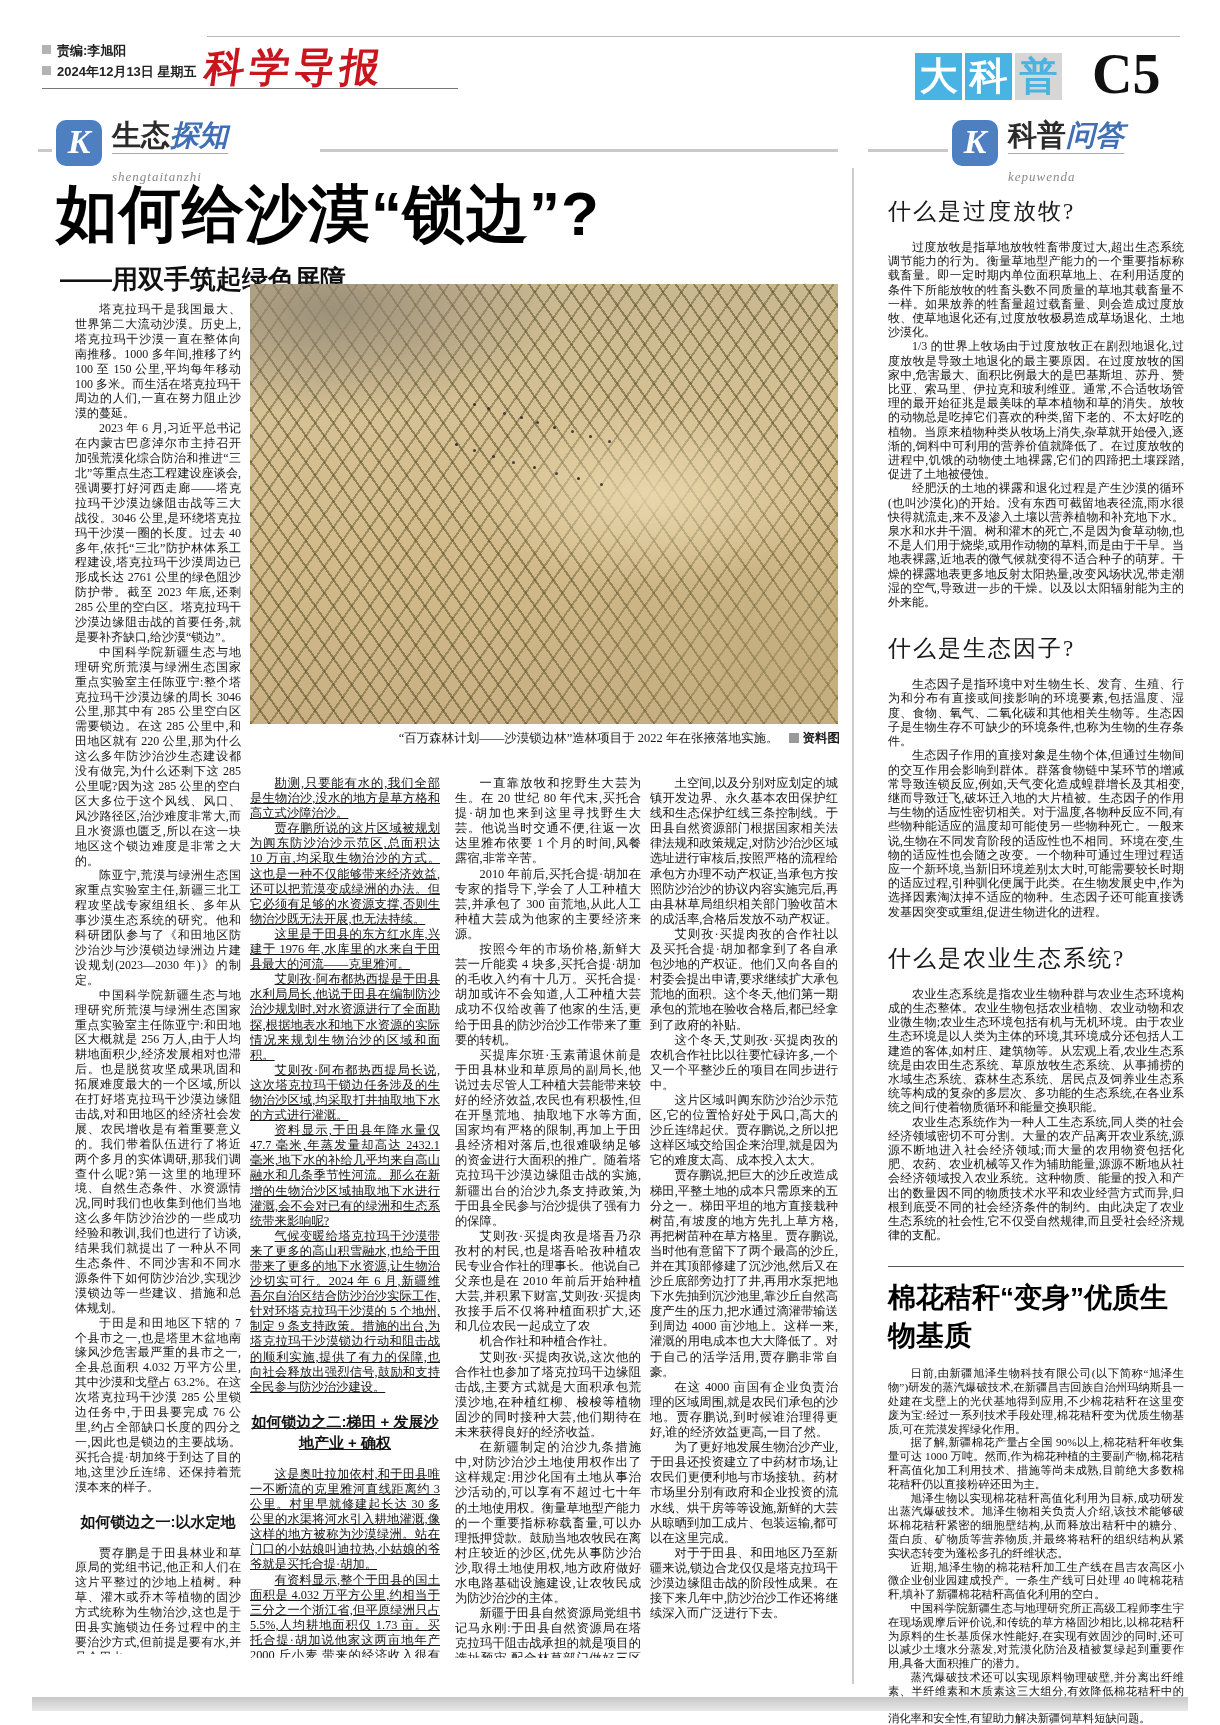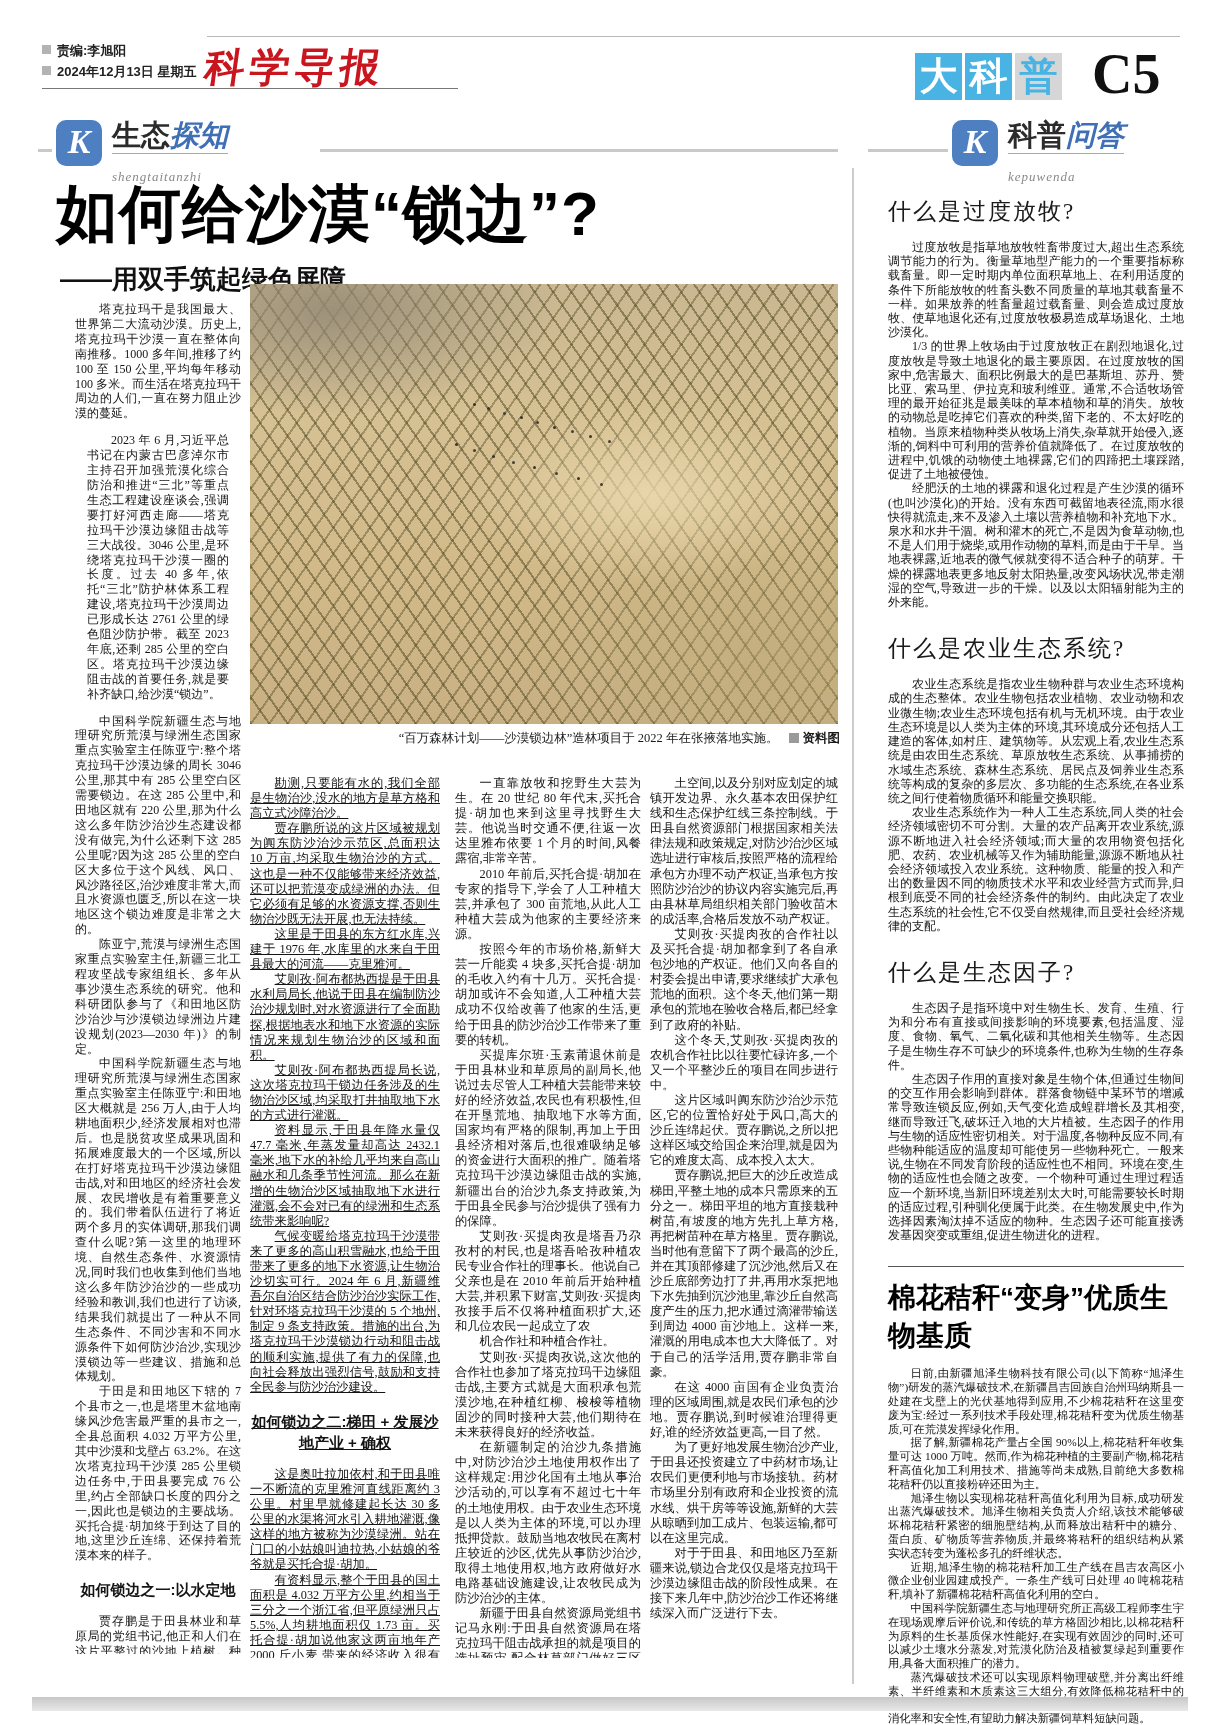--- a/index.html
+++ b/index.html
@@ -113,21 +113,21 @@
     <span class="badge-txt"><span class="badge-black">科普</span><span class="badge-blue">问答</span></span>
     <div class="badge-pinyin">kepuwenda</div>
   </span>
 </div>
 
 <h1 class="abs" id="headline" style="margin:0;">如何给沙漠“锁边”?</h1>
 <div class="abs" id="subtitle">——用双手筑起绿色屏障</div>
 
 <div class="abs news-col" id="col1">
     <p class="para" style="margin: 0px;">塔克拉玛干是我国最大、世界第二大流动沙漠。历史上,塔克拉玛干沙漠一直在整体向南推移。1000 多年间,推移了约 100 至 150 公里,平均每年移动 100 多米。而生活在塔克拉玛干周边的人们,一直在努力阻止沙漠的蔓延。</p>
-    <p class="para" style="margin: 12px;">2023 年 6 月,习近平总书记在内蒙古巴彦淖尔市主持召开加强荒漠化综合防治和推进“三北”等重点生态工程建设座谈会,强调要打好河西走廊——塔克拉玛干沙漠边缘阻击战等三大战役。3046 公里,是环绕塔克拉玛干沙漠一圈的长度。过去 40 多年,依托“三北”防护林体系工程建设,塔克拉玛干沙漠周边已形成长达 2761 公里的绿色阻沙防护带。截至 2023 年底,还剩 285 公里的空白区。塔克拉玛干沙漠边缘阻击战的首要任务,就是要补齐缺口,给沙漠“锁边”。</p>
+    <p class="para" style="margin: 0px;">2023 年 6 月,习近平总书记在内蒙古巴彦淖尔市主持召开加强荒漠化综合防治和推进“三北”等重点生态工程建设座谈会,强调要打好河西走廊——塔克拉玛干沙漠边缘阻击战等三大战役。3046 公里,是环绕塔克拉玛干沙漠一圈的长度。过去 40 多年,依托“三北”防护林体系工程建设,塔克拉玛干沙漠周边已形成长达 2761 公里的绿色阻沙防护带。截至 2023 年底,还剩 285 公里的空白区。塔克拉玛干沙漠边缘阻击战的首要任务,就是要补齐缺口,给沙漠“锁边”。</p>
     <p class="para" style="margin: 0px;">中国科学院新疆生态与地理研究所荒漠与绿洲生态国家重点实验室主任陈亚宁:整个塔克拉玛干沙漠边缘的周长 3046 公里,那其中有 285 公里空白区需要锁边。在这 285 公里中,和田地区就有 220 公里,那为什么这么多年防沙治沙生态建设都没有做完,为什么还剩下这 285 公里呢?因为这 285 公里的空白区大多位于这个风线、风口、风沙路径区,治沙难度非常大,而且水资源也匮乏,所以在这一块地区这个锁边难度是非常之大的。</p>
     <p class="para" style="margin: 0px;">陈亚宁,荒漠与绿洲生态国家重点实验室主任,新疆三北工程攻坚战专家组组长、多年从事沙漠生态系统的研究。他和科研团队参与了《和田地区防沙治沙与沙漠锁边绿洲边片建设规划(2023—2030 年)》的制定。</p>
     <p class="para" style="margin: 0px;">中国科学院新疆生态与地理研究所荒漠与绿洲生态国家重点实验室主任陈亚宁:和田地区大概就是 256 万人,由于人均耕地面积少,经济发展相对也滞后。也是脱贫攻坚成果巩固和拓展难度最大的一个区域,所以在打好塔克拉玛干沙漠边缘阻击战,对和田地区的经济社会发展、农民增收是有着重要意义的。我们带着队伍进行了将近两个多月的实体调研,那我们调查什么呢?第一这里的地理环境、自然生态条件、水资源情况,同时我们也收集到他们当地这么多年防沙治沙的一些成功经验和教训,我们也进行了访谈,结果我们就提出了一种从不同生态条件、不同沙害和不同水源条件下如何防沙治沙,实现沙漠锁边等一些建议、措施和总体规划。</p>
     <p class="para" style="margin: 0px;">于田是和田地区下辖的 7 个县市之一,也是塔里木盆地南缘风沙危害最严重的县市之一,全县总面积 4.032 万平方公里,其中沙漠和戈壁占 63.2%。在这次塔克拉玛干沙漠 285 公里锁边任务中,于田县要完成 76 公里,约占全部缺口长度的四分之一,因此也是锁边的主要战场。买托合提·胡加终于到达了目的地,这里沙丘连绵、还保持着荒漠本来的样子。</p>
     <h4 class="subhead">如何锁边之一:以水定地</h4>
     <p class="para" style="margin: 0px;">贾存鹏是于田县林业和草原局的党组书记,他正和人们在这片平整过的沙地上植树。种草、灌木或乔木等植物的固沙方式统称为生物治沙,这也是于田县实施锁边任务过程中的主要治沙方式,但前提是要有水,并且会用水。</p>
   </div>
 
 <div class="abs" id="photo">
   <div id="photo-people"></div>
@@ -149,21 +149,21 @@
     <p class="para" style="margin: 0px;">有资料显示,整个于田县的国土面积是 4.032 万平方公里,约相当于三分之一个浙江省,但平原绿洲只占 5.5%,人均耕地面积仅 1.73 亩。买托合提·胡加说他家这两亩地年产 2000 斤小麦,带来的经济收入很有限。30 多年前,他就开始到沙漠深处去寻找有经济价值的中药材——大芸,又叫肉苁蓉。</p>
   </div>
 <div class="abs news-col" id="col3">
     <p class="para" style="margin: 0px;">一直靠放牧和挖野生大芸为生。在 20 世纪 80 年代末,买托合提·胡加也来到这里寻找野生大芸。他说当时交通不便,往返一次达里雅布依要 1 个月的时间,风餐露宿,非常辛苦。</p>
     <p class="para" style="margin: 0px;">2010 年前后,买托合提·胡加在专家的指导下,学会了人工种植大芸,并承包了 300 亩荒地,从此人工种植大芸成为他家的主要经济来源。</p>
     <p class="para" style="margin: 0px;">按照今年的市场价格,新鲜大芸一斤能卖 4 块多,买托合提·胡加的毛收入约有十几万。买托合提·胡加或许不会知道,人工种植大芸成功不仅给改善了他家的生活,更给于田县的防沙治沙工作带来了重要的转机。</p>
     <p class="para" style="margin: 0px;">买提库尔班·玉素莆退休前是于田县林业和草原局的副局长,他说过去尽管人工种植大芸能带来较好的经济效益,农民也有积极性,但在开垦荒地、抽取地下水等方面,国家均有严格的限制,再加上于田县经济相对落后,也很难吸纳足够的资金进行大面积的推广。随着塔克拉玛干沙漠边缘阻击战的实施,新疆出台的治沙九条支持政策,为于田县全民参与治沙提供了强有力的保障。</p>
     <p class="para" style="margin: 0px;">艾则孜·买提肉孜是塔吾乃尕孜村的村民,也是塔吾哈孜种植农民专业合作社的理事长。他说自己父亲也是在 2010 年前后开始种植大芸,并积累下财富,艾则孜·买提肉孜接手后不仅将种植面积扩大,还和几位农民一起成立了农</p>
     <p class="para" style="margin: 0px;">机合作社和种植合作社。</p>
     <p class="para" style="margin: 0px;">艾则孜·买提肉孜说,这次他的合作社也参加了塔克拉玛干边缘阻击战,主要方式就是大面积承包荒漠沙地,在种植红柳、梭梭等植物固沙的同时接种大芸,他们期待在未来获得良好的经济收益。</p>
-    <p class="para" style="margin: 0px;">在新疆制定的治沙九条措施中,对防沙治沙土地使用权作出了这样规定:用沙化国有土地从事治沙活动的,可以享有不超过七十年的土地使用权。由于农业生态环境是以人类为主体的环境,可以办理抵押贷款。鼓励当地农牧民在离村庄较近的沙区,优先从事防沙治沙,取得土地使用权,地方政府做好水电路基础设施建设,让农牧民成为防沙治沙的主体。</p>
+    <p class="para" style="margin: 0px;">在新疆制定的治沙九条措施中,对防沙治沙土地使用权作出了这样规定:用沙化国有土地从事治沙活动的,可以享有不超过七十年的土地使用权。衡量草地型产能力的一个重要指标称载畜量,可以办理抵押贷款。鼓励当地农牧民在离村庄较近的沙区,优先从事防沙治沙,取得土地使用权,地方政府做好水电路基础设施建设,让农牧民成为防沙治沙的主体。</p>
     <p class="para" style="margin: 0px;">新疆于田县自然资源局党组书记马永刚:于田县自然资源局在塔克拉玛干阻击战承担的就是项目的选址预审,配合林草部门做好三区三线的划定工作,三线主要审核了在我们的塔克拉玛干防沙治沙范围内是否占用了基本农田,是否占用了生态红线,是否存在有矿产压覆的现象,是否存在一些相关的土地纠纷问题,进行严格复核,并由林草、水利等相关部门同步出具相关的意见。</p>
   </div>
 <div class="abs news-col" id="col4">
     <p class="para" style="margin: 0px;">土空间,以及分别对应划定的城镇开发边界、永久基本农田保护红线和生态保护红线三条控制线。于田县自然资源部门根据国家相关法律法规和政策规定,对防沙治沙区域选址进行审核后,按照严格的流程给承包方办理不动产权证,当承包方按照防沙治沙的协议内容实施完后,再由县林草局组织相关部门验收苗木的成活率,合格后发放不动产权证。</p>
     <p class="para" style="margin: 0px;">艾则孜·买提肉孜的合作社以及买托合提·胡加都拿到了各自承包沙地的产权证。他们又向各自的村委会提出申请,要求继续扩大承包荒地的面积。这个冬天,他们第一期承包的荒地在验收合格后,都已经拿到了政府的补贴。</p>
     <p class="para" style="margin: 0px;">这个冬天,艾则孜·买提肉孜的农机合作社比以往要忙碌许多,一个又一个平整沙丘的项目在同步进行中。</p>
     <p class="para" style="margin: 0px;">这片区域叫阗东防沙治沙示范区,它的位置恰好处于风口,高大的沙丘连绵起伏。贾存鹏说,之所以把这样区域交给国企来治理,就是因为它的难度太高、成本投入太大。</p>
     <p class="para" style="margin: 0px;">贾存鹏说,把巨大的沙丘改造成梯田,平整土地的成本只需原来的五分之一。梯田平坦的地方直接栽种树苗,有坡度的地方先扎上草方格,再把树苗种在草方格里。贾存鹏说,当时他有意留下了两个最高的沙丘,并在其顶部修建了沉沙池,然后又在沙丘底部旁边打了井,再用水泵把地下水先抽到沉沙池里,靠沙丘自然高度产生的压力,把水通过滴灌带输送到周边 4000 亩沙地上。这样一来,灌溉的用电成本也大大降低了。对于自己的活学活用,贾存鹏非常自豪。</p>
     <p class="para" style="margin: 0px;">在这 4000 亩国有企业负责治理的区域周围,就是农民们承包的沙地。贾存鹏说,到时候谁治理得更好,谁的经济效益更高,一目了然。</p>
     <p class="para" style="margin: 0px;">为了更好地发展生物治沙产业,于田县还投资建立了中药材市场,让农民们更便利地与市场接轨。药材市场里分别有政府和企业投资的流水线、烘干房等等设施,新鲜的大芸从晾晒到加工成片、包装运输,都可以在这里完成。</p>
@@ -174,31 +174,31 @@
 <div class="abs" id="sidebar">
   <div class="q-section">
     <h2 class="q-title">什么是过度放牧?</h2>
     <div class="q-body">
         <p>过度放牧是指草地放牧牲畜带度过大,超出生态系统调节能力的行为。衡量草地型产能力的一个重要指标称载畜量。即一定时期内单位面积草地上、在利用适度的条件下所能放牧的牲畜头数不同质量的草地其载畜量不一样。如果放养的牲畜量超过载畜量、则会造成过度放牧、使草地退化还有,过度放牧极易造成草场退化、土地沙漠化。</p>
         <p>1/3 的世界上牧场由于过度放牧正在剧烈地退化,过度放牧是导致土地退化的最主要原因。在过度放牧的国家中,危害最大、面积比例最大的是巴基斯坦、苏丹、赞比亚、索马里、伊拉克和玻利维亚。通常,不合适牧场管理的最开始征兆是最美味的草本植物和草的消失。放牧的动物总是吃掉它们喜欢的种类,留下老的、不太好吃的植物。当原来植物种类从牧场上消失,杂草就开始侵入,逐渐的,饲料中可利用的营养价值就降低了。在过度放牧的进程中,饥饿的动物使土地裸露,它们的四蹄把土壤踩踏,促进了土地被侵蚀。</p>
         <p>经肥沃的土地的裸露和退化过程是产生沙漠的循环(也叫沙漠化)的开始。没有东西可截留地表径流,雨水很快得就流走,来不及渗入土壤以营养植物和补充地下水。泉水和水井干涸。树和灌木的死亡,不是因为食草动物,也不是人们用于烧柴,或用作动物的草料,而是由于干旱。当地表裸露,近地表的微气候就变得不适合种子的萌芽。干燥的裸露地表更多地反射太阳热量,改变风场状况,带走潮湿的空气,导致进一步的干燥。以及以太阳辐射能为主的外来能。</p>
       </div>
   </div>
   <div class="q-section">
+    <h2 class="q-title">什么是生态因子?</h2>
+    <div class="q-body">
+        <p>生态因子是指环境中对生物生长、发育、生殖、行为和分布有直接或间接影响的环境要素,包括温度、湿度、食物、氧气、二氧化碳和其他相关生物等。生态因子是生物生存不可缺少的环境条件,也称为生物的生存条件。</p>
+        <p>生态因子作用的直接对象是生物个体,但通过生物间的交互作用会影响到群体。群落食物链中某环节的增减常导致连锁反应,例如,天气变化造成蝗群增长及其相变,继而导致迁飞,破坏迁入地的大片植被。生态因子的作用与生物的适应性密切相关。对于温度,各物种反应不同,有些物种能适应的温度却可能使另一些物种死亡。一般来说,生物在不同发育阶段的适应性也不相同。环境在变,生物的适应性也会随之改变。一个物种可通过生理过程适应一个新环境,当新旧环境差别太大时,可能需要较长时期的适应过程,引种驯化便属于此类。在生物发展史中,作为选择因素淘汰掉不适应的物种。生态因子还可能直接诱发基因突变或重组,促进生物进化的进程。</p>
+      </div>
+  </div>
+  <div class="q-section">
     <h2 class="q-title">什么是农业生态系统?</h2>
     <div class="q-body">
         <p>农业生态系统是指农业生物种群与农业生态环境构成的生态整体。农业生物包括农业植物、农业动物和农业微生物;农业生态环境包括有机与无机环境。由于农业生态环境是以人类为主体的环境,其环境成分还包括人工建造的客体,如村庄、建筑物等。从宏观上看,农业生态系统是由农田生态系统、草原放牧生态系统、从事捕捞的水域生态系统、森林生态系统、居民点及饲养业生态系统等构成的复杂的多层次、多功能的生态系统,在各业系统之间行使着物质循环和能量交换职能。</p>
         <p>农业生态系统作为一种人工生态系统,同人类的社会经济领域密切不可分割。大量的农产品离开农业系统,源源不断地进入社会经济领域;而大量的农用物资包括化肥、农药、农业机械等又作为辅助能量,源源不断地从社会经济领域投入农业系统。这种物质、能量的投入和产出的数量因不同的物质技术水平和农业经营方式而异,归根到底受不同的社会经济条件的制约。由此决定了农业生态系统的社会性,它不仅受自然规律,而且受社会经济规律的支配。</p>
-      </div>
-  </div>
-  <div class="q-section">
-    <h2 class="q-title">什么是生态因子?</h2>
-    <div class="q-body">
-        <p>生态因子是指环境中对生物生长、发育、生殖、行为和分布有直接或间接影响的环境要素,包括温度、湿度、食物、氧气、二氧化碳和其他相关生物等。生态因子是生物生存不可缺少的环境条件,也称为生物的生存条件。</p>
-        <p>生态因子作用的直接对象是生物个体,但通过生物间的交互作用会影响到群体。群落食物链中某环节的增减常导致连锁反应,例如,天气变化造成蝗群增长及其相变,继而导致迁飞,破坏迁入地的大片植被。生态因子的作用与生物的适应性密切相关。对于温度,各物种反应不同,有些物种能适应的温度却可能使另一些物种死亡。一般来说,生物在不同发育阶段的适应性也不相同。环境在变,生物的适应性也会随之改变。一个物种可通过生理过程适应一个新环境,当新旧环境差别太大时,可能需要较长时期的适应过程,引种驯化便属于此类。在生物发展史中,作为选择因素淘汰掉不适应的物种。生态因子还可能直接诱发基因突变或重组,促进生物进化的进程。</p>
       </div>
   </div>
   <div id="mh-rule"></div>
   <h2 id="mini-headline">棉花秸秆“变身”优质生物基质</h2>
   <div id="mini-body">
       <p>日前,由新疆旭泽生物科技有限公司(以下简称“旭泽生物”)研发的蒸汽爆破技术,在新疆昌吉回族自治州玛纳斯县一处建在戈壁上的光伏基地得到应用,不少棉花秸秆在这里变废为宝:经过一系列技术手段处理,棉花秸秆变为优质生物基质,可在荒漠发挥绿化作用。</p>
       <p>据了解,新疆棉花产量占全国 90%以上,棉花秸秆年收集量可达 1000 万吨。然而,作为棉花种植的主要副产物,棉花秸秆高值化加工利用技术、措施等尚未成熟,目前绝大多数棉花秸秆仍以直接粉碎还田为主。</p>
       <p>旭泽生物以实现棉花秸秆高值化利用为目标,成功研发出蒸汽爆破技术。旭泽生物相关负责人介绍,该技术能够破坏棉花秸秆紧密的细胞壁结构,从而释放出秸秆中的糖分、蛋白质、矿物质等营养物质,并最终将秸秆的组织结构从紧实状态转变为蓬松多孔的纤维状态。</p>
       <p>近期,旭泽生物的棉花秸秆加工生产线在昌吉农高区小微企业创业园建成投产。一条生产线可日处理 40 吨棉花秸秆,填补了新疆棉花秸秆高值化利用的空白。</p>
       <p>中国科学院新疆生态与地理研究所正高级工程师李生宇在现场观摩后评价说,和传统的草方格固沙相比,以棉花秸秆为原料的生长基质保水性能好,在实现有效固沙的同时,还可以减少土壤水分蒸发,对荒漠化防治及植被复绿起到重要作用,具备大面积推广的潜力。</p>

